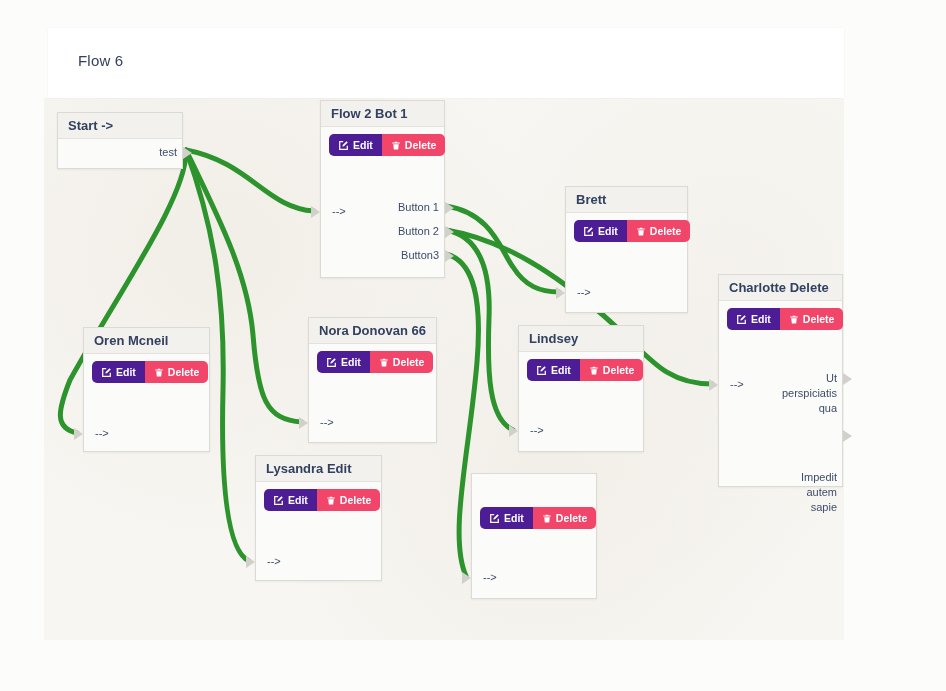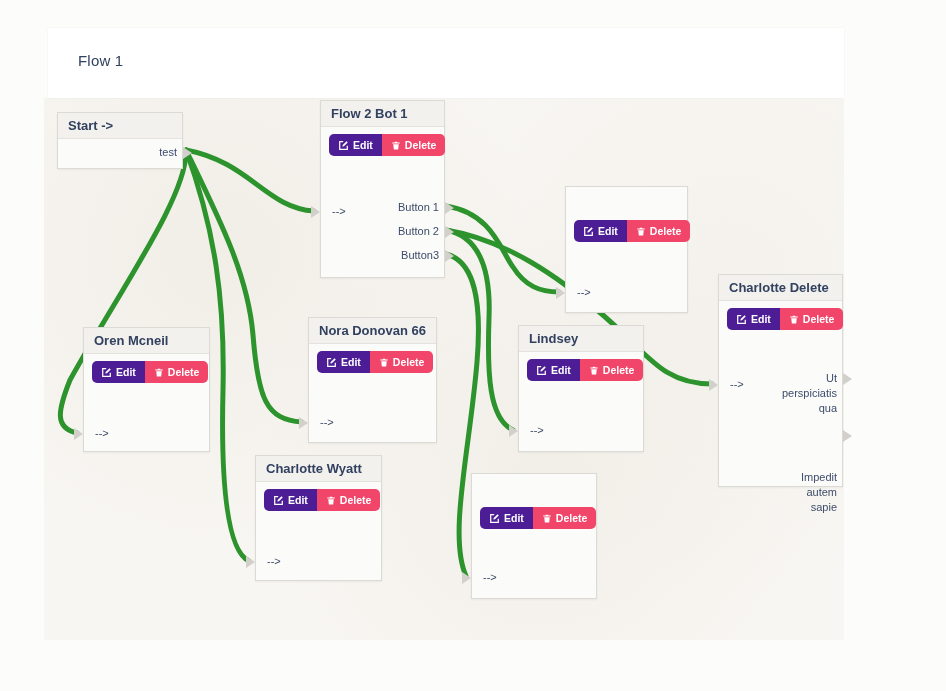--- a/index.html
+++ b/index.html
@@ -39,21 +39,21 @@
     border-bottom:6px solid transparent;border-left:9px solid #d2d0ca;}
   .stub.in{left:-10px;}
   .stub.out{right:-10px;}
 </style>
 </head>
 <body>
 
 <div id="stage">
   <div id="canvas"></div>
   <div id="header-card">
-    <div id="page-title">Flow 1</div>
+    <div id="page-title">Flow 6</div>
   </div>
   <svg id="edges-svg">
       <path d="M186,150 C250,162 266,208 314,211" fill="none" stroke="#2d932d" stroke-width="5" stroke-linecap="round"></path>
       <path d="M186,150 C188,195 120,290 70,380 C58,410 54,428 77,433" fill="none" stroke="#2d932d" stroke-width="5" stroke-linecap="round"></path>
       <path d="M186,150 C220,220 248,275 253,335 C258,398 266,420 302,422" fill="none" stroke="#2d932d" stroke-width="5" stroke-linecap="round"></path>
       <path d="M186,150 C215,230 225,300 223,390 C221,472 225,550 249,561" fill="none" stroke="#2d932d" stroke-width="5" stroke-linecap="round"></path>
       <path d="M446,206 C492,213 501,251 513,267 C525,286 540,292 559,292" fill="none" stroke="#2d932d" stroke-width="5" stroke-linecap="round"></path>
       <path d="M446,230 C506,240 558,276 604,316 C648,354 662,384 712,384" fill="none" stroke="#2d932d" stroke-width="5" stroke-linecap="round"></path>
       <path d="M446,230 C478,236 491,268 489,318 C487,374 489,419 513,430" fill="none" stroke="#2d932d" stroke-width="5" stroke-linecap="round"></path>
       <path d="M446,254 C475,261 482,302 477,362 C470,448 448,536 466,576" fill="none" stroke="#2d932d" stroke-width="5" stroke-linecap="round"></path>
@@ -84,20 +84,21 @@
         <div class="port-label in" style="top: 103px;">--&gt;</div>
         <div class="stub in" style="top: 105px;"></div>
         <div class="port-label out" style="top: 99px; max-width: 105px;">Button 1</div>
         <div class="stub out" style="top: 101px;"></div>
         <div class="port-label out" style="top: 123px; max-width: 105px;">Button 2</div>
         <div class="stub out" style="top: 125px;"></div>
         <div class="port-label out" style="top: 147px; max-width: 105px;">Button3</div>
         <div class="stub out" style="top: 149px;"></div>
       </div>
       <div class="node" style="left: 565px; top: 186px; width: 123px; height: 127px;">
+        <div class="node-header">Brett</div>
         <div class="node-actions">
           <button class="btn btn-edit">
             <svg width="11" height="11" viewBox="0 0 16 16">
               <path d="M13.5 8.5v5h-11v-11h5" fill="none" stroke="#fff" stroke-width="1.8"></path>
               <path d="M7 9.6l1.6-0.4 5.6-5.6-1.8-1.8-5.6 5.6-0.4 1.6z" fill="#fff"></path>
             </svg>
             <span>Edit</span>
           </button>
           <button class="btn btn-delete">
             <svg width="10" height="11" viewBox="0 0 16 16">
@@ -143,21 +144,21 @@
             <svg width="10" height="11" viewBox="0 0 16 16">
               <path fill="#fff" d="M6 2h4v1h4v1.6H2V3h4zM3.6 6h8.8L11.5 14.5h-7z"></path>
             </svg>
             <span>Delete</span>
           </button>
         </div>
         <div class="port-label in" style="top: 97px;">--&gt;</div>
         <div class="stub in" style="top: 99px;"></div>
       </div>
       <div class="node" style="left: 255px; top: 455px; width: 127px; height: 126px;">
-        <div class="node-header">Charlotte Wyatt</div>
+        <div class="node-header">Lysandra Edit</div>
         <div class="node-actions">
           <button class="btn btn-edit">
             <svg width="11" height="11" viewBox="0 0 16 16">
               <path d="M13.5 8.5v5h-11v-11h5" fill="none" stroke="#fff" stroke-width="1.8"></path>
               <path d="M7 9.6l1.6-0.4 5.6-5.6-1.8-1.8-5.6 5.6-0.4 1.6z" fill="#fff"></path>
             </svg>
             <span>Edit</span>
           </button>
           <button class="btn btn-delete">
             <svg width="10" height="11" viewBox="0 0 16 16">

